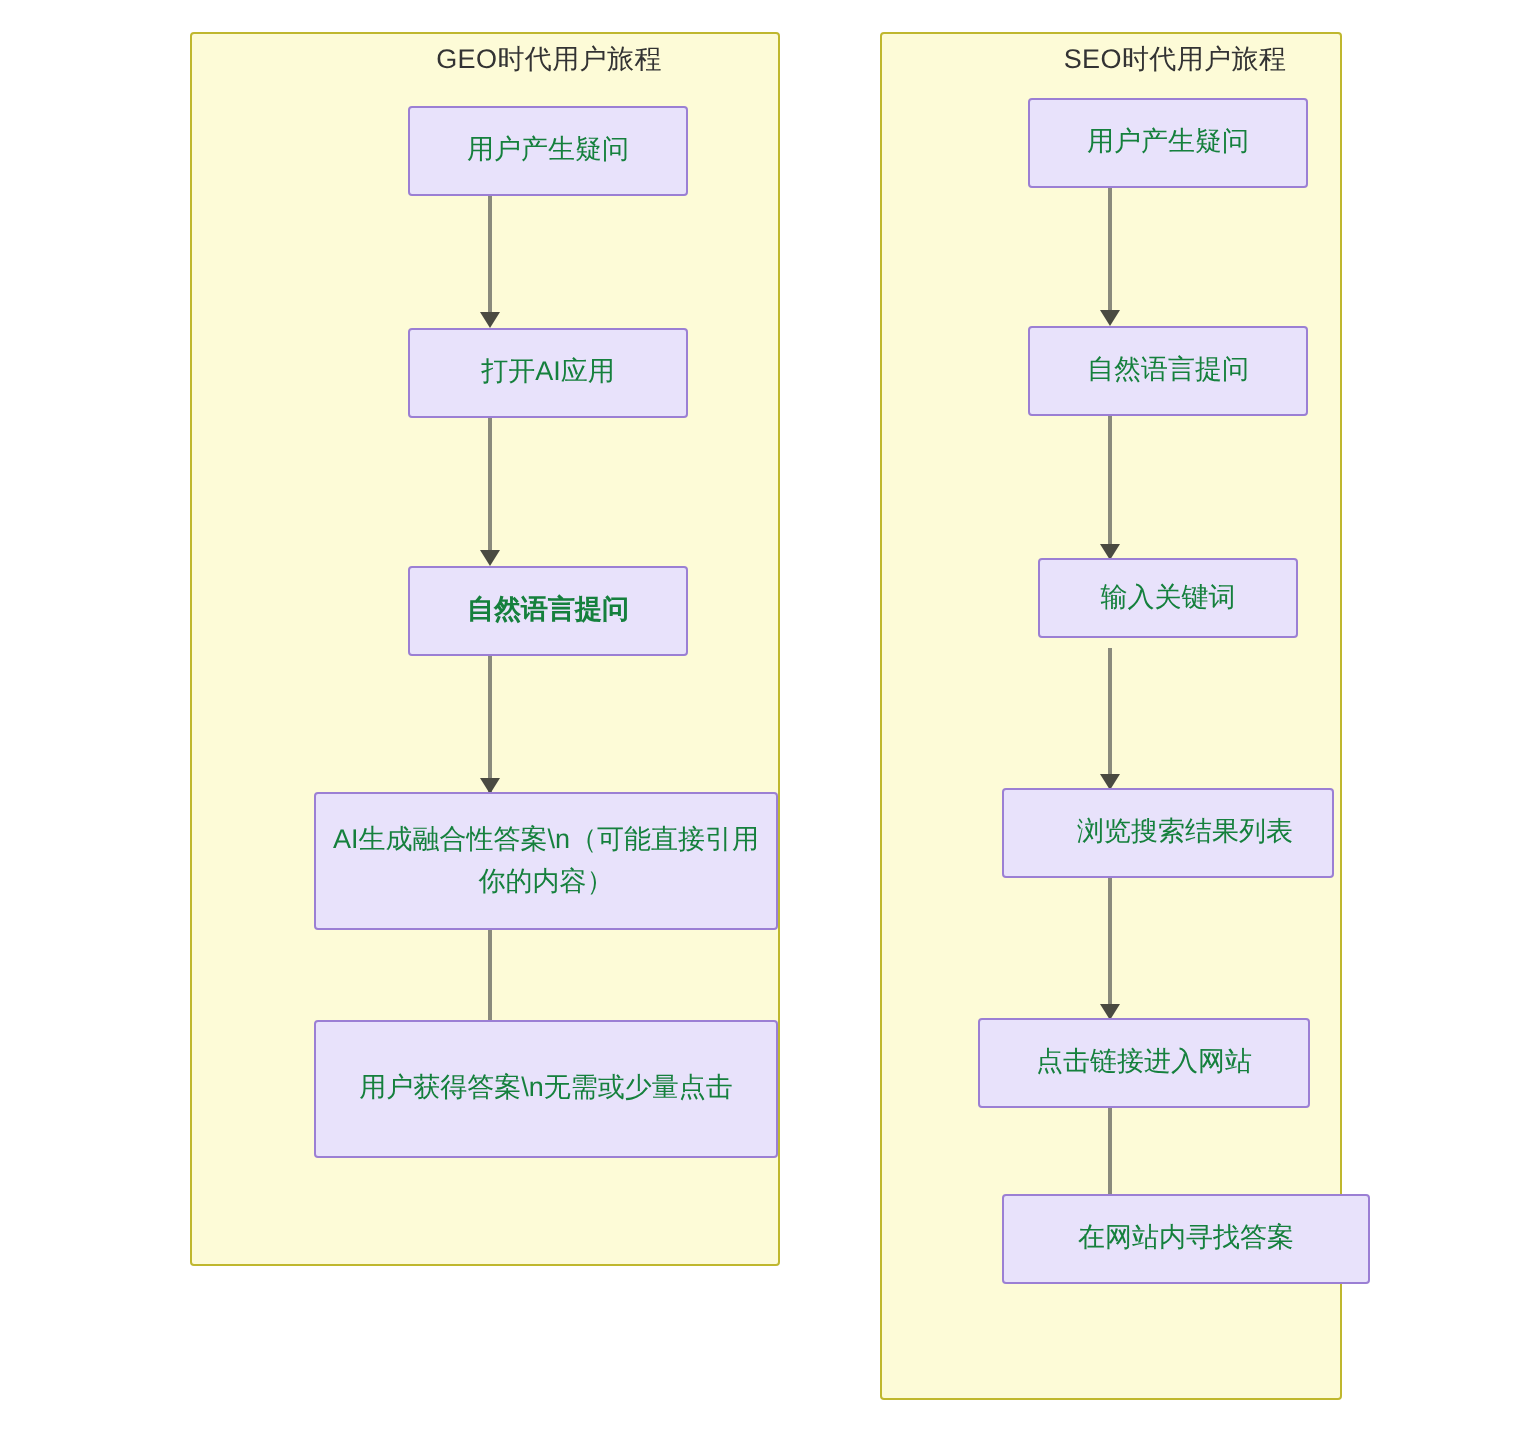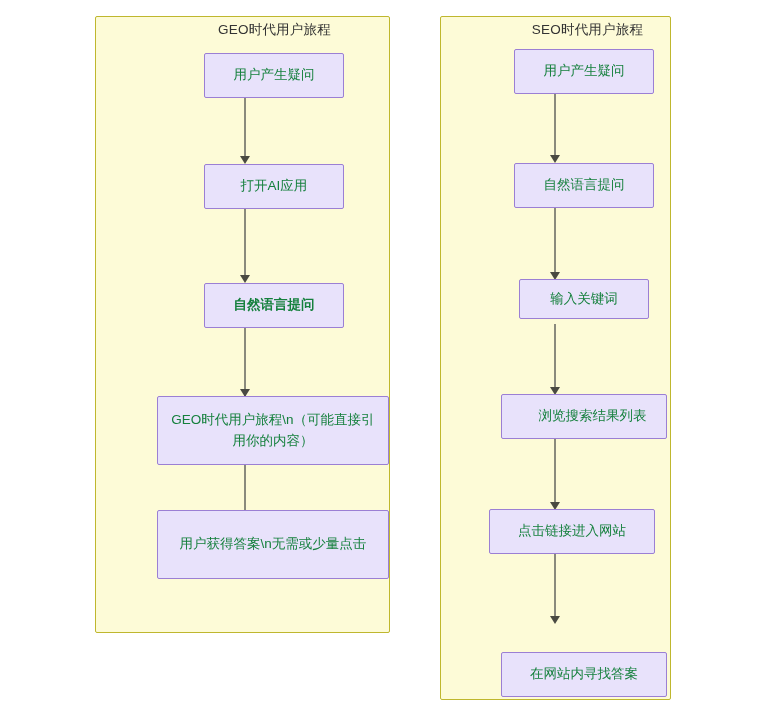--- a/index.html
+++ b/index.html
@@ -94,21 +94,21 @@
   <div class="arrowhead" style="left:240px; top:275px;"></div>
 
   <div class="node" style="left:175px; top:283px; width:140px; height:45px;font-weight:bold;">
     <span class="node-label">自然语言提问</span>
   </div>
 
   <div class="edge" style="left:244px; top:328px; height:68px;"></div>
   <div class="arrowhead" style="left:240px; top:389px;"></div>
 
   <div class="node" style="left:128px; top:396px; width:232px; height:69px;">
-    <span class="node-label">GEO时代用户旅程\n（可能直接引用你的内容）</span>
+    <span class="node-label">AI生成融合性答案\n（可能直接引用你的内容）</span>
   </div>
 
   <div class="edge" style="left:244px; top:465px; height:68px;"></div>
   <div class="arrowhead" style="left:240px; top:525px;"></div>
 
   <div class="node" style="left:128px; top:510px; width:232px; height:69px;">
     <span class="node-label">用户获得答案\n无需或少量点击</span>
   </div>
 
   <div class="subgraph" style="left:440px; top:16px; width:231px; height:684px;"></div>
@@ -143,17 +143,17 @@
   <div class="edge" style="left:554px; top:439px; height:69px;"></div>
   <div class="arrowhead" style="left:550px; top:502px;"></div>
 
   <div class="node" style="left:460px; top:509px; width:166px; height:45px;">
     <span class="node-label">点击链接进入网站</span>
   </div>
 
   <div class="edge" style="left:554px; top:554px; height:68px;"></div>
   <div class="arrowhead" style="left:550px; top:616px;"></div>
 
-  <div class="node" style="left:472px; top:652px; width:166px; height:45px;font-family:Liberation Serif, serif;">
+  <div class="node" style="left:472px; top:597px; width:184px; height:45px;font-family:Liberation Serif, serif;">
     <span class="node-label">在网站内寻找答案</span>
   </div>
 
 </div>
 
 </body></html>

